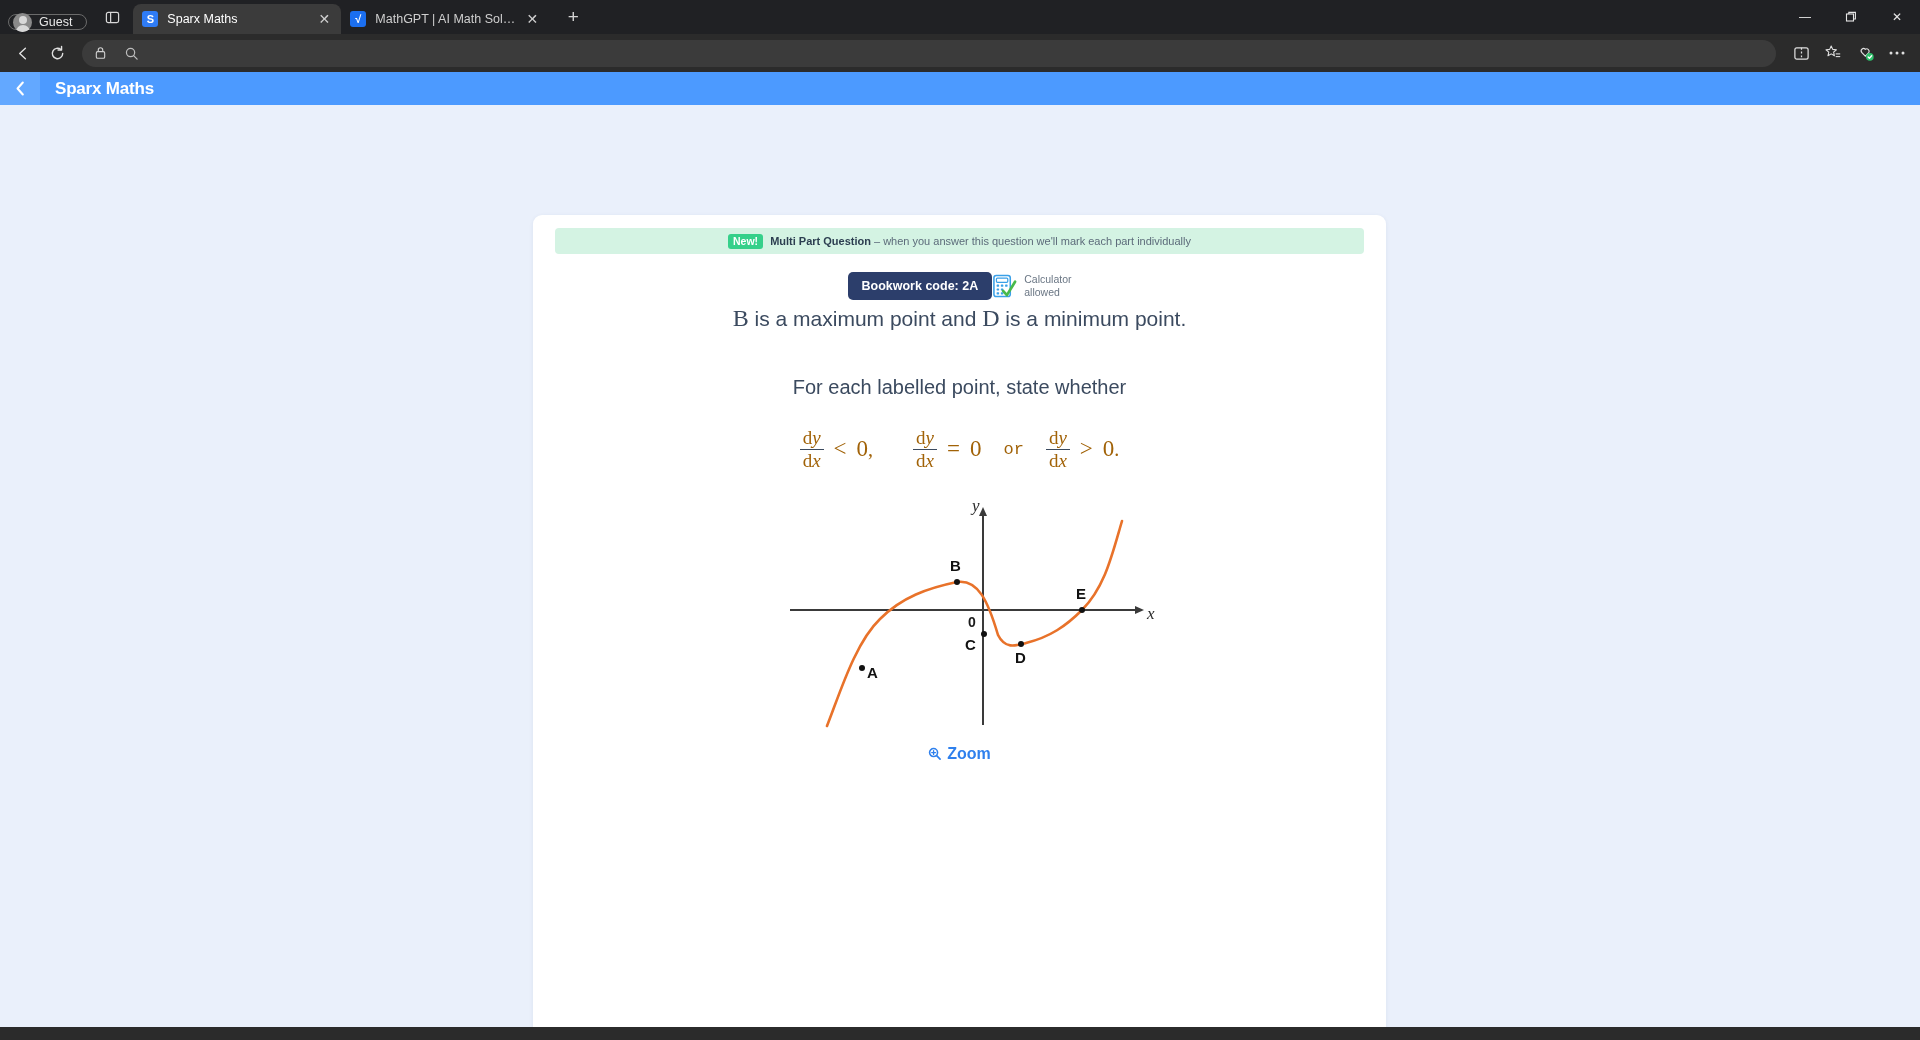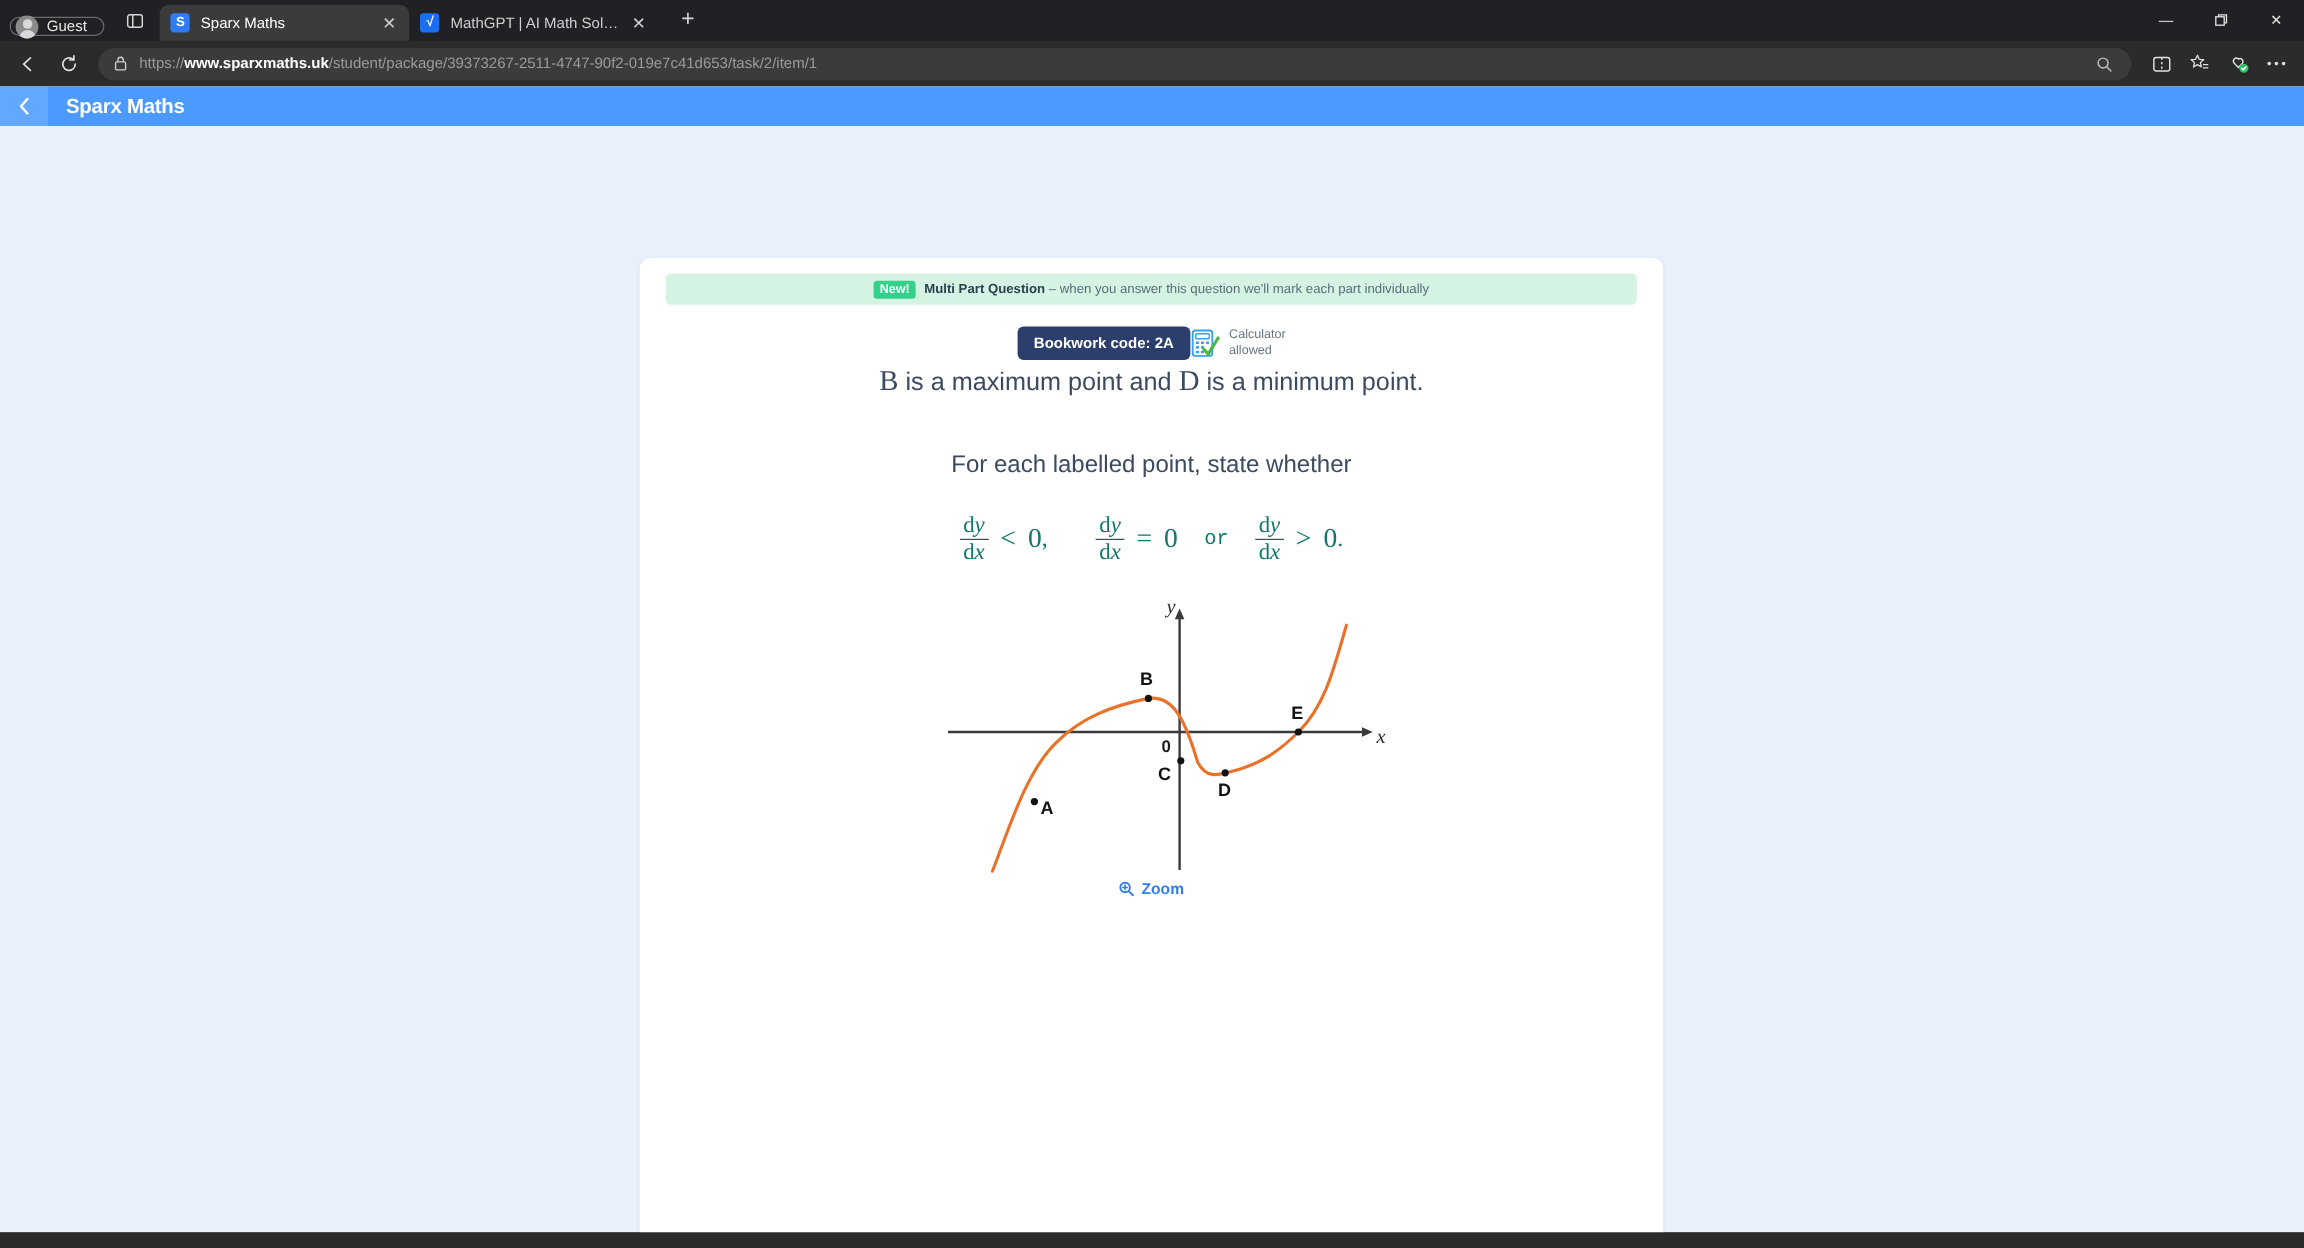--- a/index.html
+++ b/index.html
@@ -177,42 +177,42 @@
   .q-line {
     color: #3b4a5f; font-size: 21px; line-height: 1.38; white-space: nowrap;
   }
   .q-block-1 { margin-top: 78px; }
   .mathvar { font-family: "Liberation Serif", serif; font-size: 24px; }
   .q-line-2 { margin-top: 2px; }
   .q-line-3 { margin-top: 39px; font-size: 20px; }
 
   .deriv-row {
     display: flex; align-items: center; justify-content: center;
-    margin-top: 26px; color: #0f766e;
+    margin-top: 26px; color: #a16207;
     font-family: "Liberation Serif", serif;
   }
   .frac {
     display: inline-flex; flex-direction: column; align-items: center;
     font-size: 19px; line-height: 1.05; vertical-align: middle;
   }
   .frac .num { padding: 0 3px 1px 3px; }
   .frac .den { padding: 1px 3px 0 3px; border-top: 1.6px solid #3b4a5f; }
   .frac i { font-style: italic; }
   .rel { font-size: 23px; padding: 0 10px; }
   .zero { font-size: 23px; }
   .punc { font-size: 20px; }
   .gap-sm { width: 40px; }
   .orword { font-family: Liberation Mono, monospace; font-size: 17px; padding: 0 22px; }
 
   
   .graph-wrap { display: flex; justify-content: center; margin-top: 22px; }
 
   .zoom-link {
     display: flex; align-items: center; justify-content: center; gap: 6px;
-    margin-top: 0; color: #2f80ed; font-size: 13px; font-weight: bold;
+    margin-top: 12px; color: #2f80ed; font-size: 16px; font-weight: bold;
   }
   .taskbar {
     position: absolute; left: 0; bottom: 0; width: 1920px; height: 13px;
     background: #2b2b2b;
   }
 </style>
 </head>
 <body>
 
 <div class="browser">
@@ -266,21 +266,20 @@
         <path d="M14.5 9 A5.5 5.5 0 1 1 12.6 4.8" fill="none" stroke="#e0e0e0" stroke-width="1.5" stroke-linecap="round"></path>
         <path d="M13.3 1.6 L13.3 5.3 L9.6 5.3" fill="none" stroke="#e0e0e0" stroke-width="1.5" stroke-linecap="round" stroke-linejoin="round"></path>
       </svg>
     </div>
 
     <div class="omnibox">
       <svg width="13" height="14" viewBox="0 0 14 15">
         <rect x="2.5" y="6" width="9" height="7.2" rx="1.4" fill="none" stroke="#d0d0d0" stroke-width="1.2"></rect>
         <path d="M4.6 6 V4.2 a2.4 2.4 0 0 1 4.8 0 V6" fill="none" stroke="#d0d0d0" stroke-width="1.2"></path>
       </svg>
-      <div class="url"><span class="scheme">https://</span><b>www.sparxmaths.uk</b><span>/student/package/39373267-2511-4747-90f2-019e7c41d653/task/2/item/1</span></div>
       <div class="tb-icon">
         <svg width="15" height="15" viewBox="0 0 16 16">
           <circle cx="7" cy="7" r="4.4" fill="none" stroke="#bdbdbd" stroke-width="1.3"></circle>
           <line x1="10.3" y1="10.3" x2="14" y2="14" stroke="#bdbdbd" stroke-width="1.3" stroke-linecap="round"></line>
         </svg>
       </div>
     </div>
 
     <div class="tb-right">
       <div class="tb-icon">

